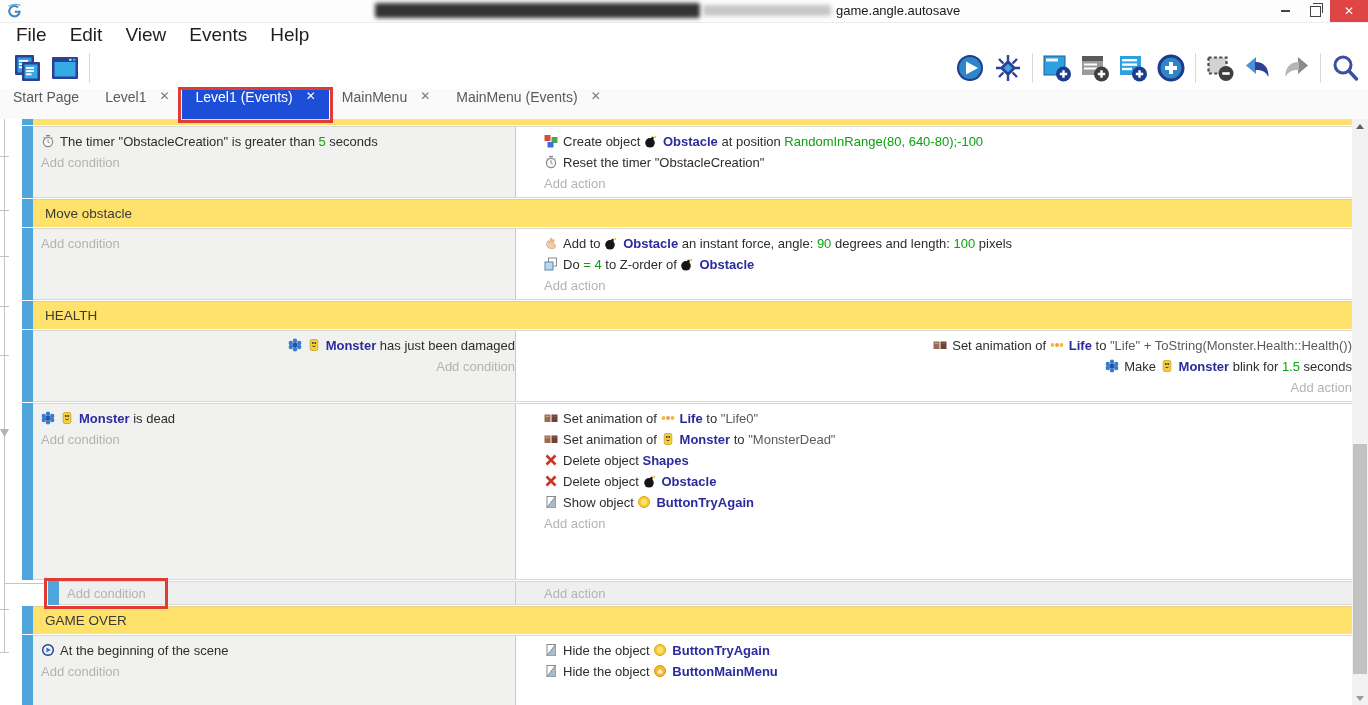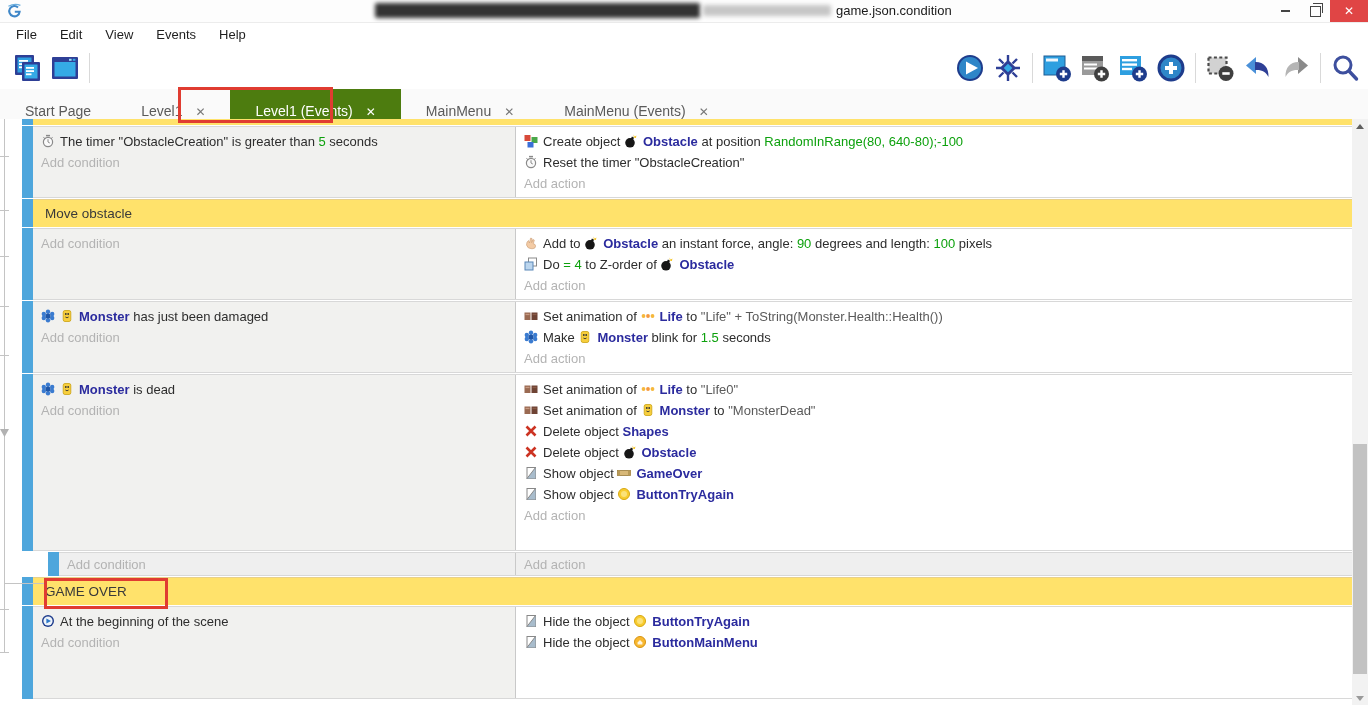--- a/index.html
+++ b/index.html
@@ -14,50 +14,50 @@
   .tb-title{position:absolute;left:836px;top:3px;font-size:13px;color:#191919;}
   .win-controls{position:absolute;right:0;top:0;height:22px;display:flex;align-items:stretch;}
   .win-btn{width:30px;display:flex;align-items:center;justify-content:center;color:#333;font-size:13px;cursor:default;}
   .win-btn-min span{display:block;width:9px;height:2px;background:#444;}
   .restore-glyph{position:relative;width:9px;height:9px;border:1px solid #444;background:#fdfdfd;}
   .restore-glyph::before{content:"";position:absolute;left:2px;top:-4px;width:9px;height:9px;border:1px solid #444;border-bottom:none;border-left:none;}
   .win-btn-close{width:38px;background:#e04545;color:#fff;font-size:12px;}
 
   
   .menubar{height:23px;display:flex;align-items:center;background:#fff;}
-  .menu-item{margin-left:9px;padding:0 7px;color:#1e1e1e;font-size:13px;}
+  .menu-item{margin-left:9px;padding:0 7px;color:#1e1e1e;font-size:19px;}
 
   
   .toolbar{height:43px;display:flex;align-items:center;background:#fff;}
   .tb-group{display:flex;align-items:center;}
   .tb-group-left{margin-left:8px;}
   .tb-group-right{margin-left:auto;margin-right:4px;}
   .tb-btn{width:32px;height:32px;margin:0 3px;display:flex;align-items:center;justify-content:center;}
   .tb-divider{width:1px;height:30px;background:#d9d9d9;margin:0 5px;}
 
   
   .tabbar{height:30px;display:flex;align-items:stretch;background:#fafafa;}
-  .tab{display:flex;align-items:flex-end;padding:0 25px;color:#5a5a5a;font-size:14px;white-space:nowrap;}
+  .tab{display:flex;align-items:flex-start;padding:0 13px;color:#5a5a5a;font-size:14px;white-space:nowrap;}
   .tab .tab-close{margin-left:13px;font-size:12px;color:#777;}
-  .tab.active{background:#4d7c0f;color:#fff;}
+  .tab.active{background:#1d4ed8;color:#fff;}
   .tab.active .tab-close{color:#fff;}
 
   
   .events{position:relative;height:587px;background:#fff;overflow:hidden;}
   .ev-rows{position:absolute;left:0;top:0;right:16px;}
   .ev-row{display:flex;align-items:stretch;margin-bottom:1px;}
   .gutter{width:22px;flex:none;}
   .evbar{width:11px;flex:none;background:#4ea6dc;}
   .comment-body{flex:1;background:#ffe26b;color:#3a3a3a;font-size:13.5px;line-height:28px;padding-left:12px;border-top:1px solid #e8d089;}
   .row-comment{height:28px;}
   .row-sliver{height:6px;}
   .row-sliver .comment-body{border-top:none;}
   .event-body{flex:1;display:flex;border-top:1px solid #d8d8d8;border-bottom:1px solid #d8d8d8;}
   .cond-cell{width:482px;flex:none;background:#f1f1ef;border-right:1px solid #c9c9c9;padding-top:4px;}
-  .act-cell{flex:1;background:#fff;padding-top:4px;}
+  .act-cell{flex:1;background:#fff;padding-top:4px;padding-left:20px;}
   .row-subevent .cond-cell{background:#efefef;width:456px;padding-top:1px;}
   .row-subevent .act-cell{background:#efefef;padding-top:1px;}
   .sub-indent{width:26px;flex:none;}
   .line{height:21px;line-height:21px;white-space:nowrap;overflow:hidden;padding-left:8px;}
   .seg-text{color:#2d2d2d;}
   .seg-object{color:#2b2b9e;font-weight:bold;}
   .seg-value{color:#0da10d;}
   .seg-expression{color:#5a5a5a;}
   .seg-placeholder{color:#b3b3b3;}
   .ev-ico{display:inline-block;width:14px;height:14px;vertical-align:-2px;margin-right:5px;}
@@ -85,21 +85,21 @@
 
   <div class="titlebar">
     <span class="tb-logo">
       <svg width="16" height="16" viewBox="0 0 20 20">
           <path d="M15 5.5 A6.5 6.5 0 1 0 17 11 L11 11" fill="none" stroke="#3f87c8" stroke-width="2.6"></path>
           <path d="M3 4 q8-4 15-1" fill="none" stroke="#6aaede" stroke-width="1.6"></path>
         </svg>
     </span>
     <div class="blur-blob1"></div>
     <div class="blur-blob2"></div>
-    <span class="tb-title">game.json.condition</span>
+    <span class="tb-title">game.angle.autosave</span>
     <div class="win-controls">
       <div class="win-btn win-btn-min">
           <span></span>
         </div>
       <div class="win-btn">
           <span class="restore-glyph"></span>
         </div>
       <div class="win-btn win-btn-close">✕</div>
     </div>
   </div>
@@ -307,24 +307,29 @@
                     <rect x="1" y="5" width="8" height="8" fill="#bcd6ee" stroke="#5b87b8"></rect>
                   </svg></span><span class="seg-text">Do </span><span class="seg-value">= 4</span><span class="seg-text"> to Z-order of </span><span class="ev-ico"><svg width="14" height="14" viewBox="0 0 14 14">
                     <circle cx="6" cy="8.8" r="4.8" fill="#161616"></circle>
                     <rect x="7.2" y="3" width="2.4" height="2.6" fill="#161616" transform="rotate(28 8.4 4.3)"></rect>
                     <path d="M9.6 0.6 l1 2.1 1.8-1.1 -.5 2.5 -2.1-.6 z" fill="#f2c018"></path>
                   </svg></span><span class="seg-object">Obstacle</span></div>
               <div class="line"><span class="seg-placeholder">Add action</span></div>
             </div>
           </div>
         </div>
+        <div class="ev-row row-comment">
+          <div class="gutter"></div>
+          <div class="evbar"></div>
+          <div class="comment-body">HEALTH</div>
+        </div>
         <div class="ev-row">
           <div class="gutter"></div>
           <div class="evbar"></div>
-          <div class="event-body" style="height: 70px;">
+          <div class="event-body" style="height: 70px; text-align: right;">
             <div class="cond-cell">
               <div class="line"><span class="ev-ico"><svg width="14" height="14" viewBox="0 0 14 14">
                     <g fill="#3a7bd0">
                       <circle cx="7" cy="2.8" r="2.2"></circle>
                       <circle cx="11.2" cy="5" r="2.2"></circle>
                       <circle cx="11.2" cy="9" r="2.2"></circle>
                       <circle cx="7" cy="11.2" r="2.2"></circle>
                       <circle cx="2.8" cy="9" r="2.2"></circle>
                       <circle cx="2.8" cy="5" r="2.2"></circle>
                     </g>
@@ -421,29 +426,20 @@
                   </svg></span><span class="seg-text">Delete object </span><span class="ev-ico"><svg width="14" height="14" viewBox="0 0 14 14">
                     <circle cx="6" cy="8.8" r="4.8" fill="#161616"></circle>
                     <rect x="7.2" y="3" width="2.4" height="2.6" fill="#161616" transform="rotate(28 8.4 4.3)"></rect>
                     <path d="M9.6 0.6 l1 2.1 1.8-1.1 -.5 2.5 -2.1-.6 z" fill="#f2c018"></path>
                   </svg></span><span class="seg-object">Obstacle</span></div>
               <div class="line"><span class="ev-ico"><svg width="14" height="14" viewBox="0 0 14 14">
                     <rect x="3" y="1.5" width="8.5" height="11" fill="#ffffff" stroke="#888"></rect>
                     <path d="M11.5 1.5 V12.5 H3 Z" fill="#a8bccc"></path>
                     <path d="M11.5 1.5 L3 12.5" stroke="#888" stroke-width="1"></path>
                   </svg></span><span class="seg-text">Show object </span><span class="ev-ico"><svg width="14" height="14" viewBox="0 0 14 14">
-                    <rect x="0.5" y="4.5" width="13" height="5" fill="#d8b878" stroke="#9a7a3a" stroke-width="0.8"></rect>
-                    <rect x="0.5" y="4.5" width="2.5" height="5" fill="#b89a58"></rect>
-                    <rect x="11" y="4.5" width="2.5" height="5" fill="#b89a58"></rect>
-                  </svg></span><span class="seg-object">GameOver</span></div>
-              <div class="line"><span class="ev-ico"><svg width="14" height="14" viewBox="0 0 14 14">
-                    <rect x="3" y="1.5" width="8.5" height="11" fill="#ffffff" stroke="#888"></rect>
-                    <path d="M11.5 1.5 V12.5 H3 Z" fill="#a8bccc"></path>
-                    <path d="M11.5 1.5 L3 12.5" stroke="#888" stroke-width="1"></path>
-                  </svg></span><span class="seg-text">Show object </span><span class="ev-ico"><svg width="14" height="14" viewBox="0 0 14 14">
                     <circle cx="7" cy="7" r="5.5" fill="#f8cc30" stroke="#d8a810"></circle>
                     <circle cx="7" cy="7" r="3" fill="#fbe27a"></circle>
                   </svg></span><span class="seg-object">ButtonTryAgain</span></div>
               <div class="line"><span class="seg-placeholder">Add action</span></div>
             </div>
           </div>
         </div>
         <div class="ev-row row-subevent">
           <div class="gutter"></div>
           <div class="sub-indent"></div>

